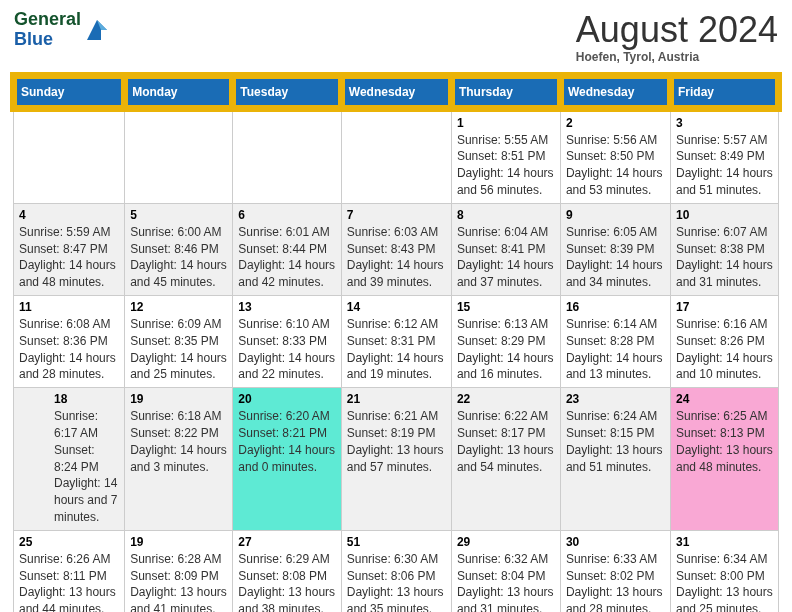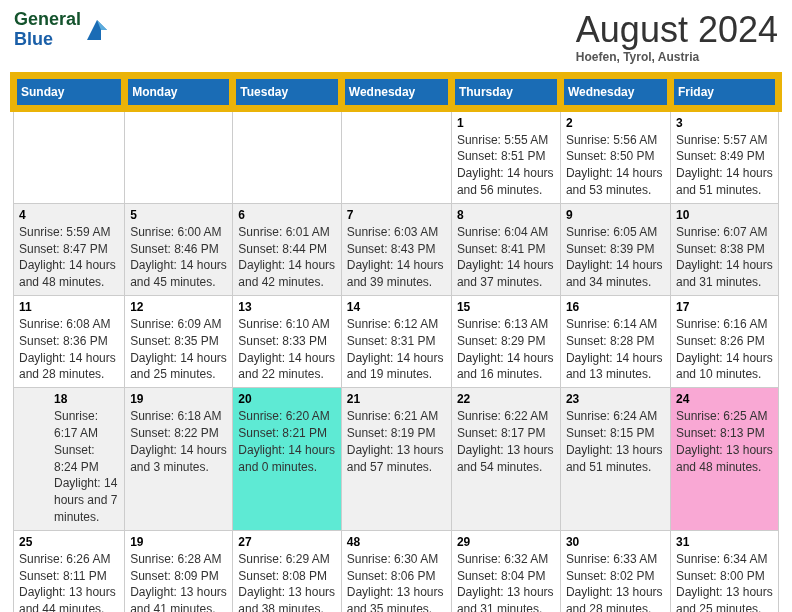--- a/index.html
+++ b/index.html
@@ -250,21 +250,21 @@
         </td>
         <td>
           <span class="day-num">19</span>
           <div class="day-info">Sunrise: 6:28 AM<br>Sunset: 8:09 PM<br>Daylight: 13 hours and 41 minutes.</div>
         </td>
         <td>
           <span class="day-num">27</span>
           <div class="day-info">Sunrise: 6:29 AM<br>Sunset: 8:08 PM<br>Daylight: 13 hours and 38 minutes.</div>
         </td>
         <td>
-          <span class="day-num">48</span>
+          <span class="day-num">51</span>
           <div class="day-info">Sunrise: 6:30 AM<br>Sunset: 8:06 PM<br>Daylight: 13 hours and 35 minutes.</div>
         </td>
         <td>
           <span class="day-num">29</span>
           <div class="day-info">Sunrise: 6:32 AM<br>Sunset: 8:04 PM<br>Daylight: 13 hours and 31 minutes.</div>
         </td>
         <td>
           <span class="day-num">30</span>
           <div class="day-info">Sunrise: 6:33 AM<br>Sunset: 8:02 PM<br>Daylight: 13 hours and 28 minutes.</div>
         </td>

